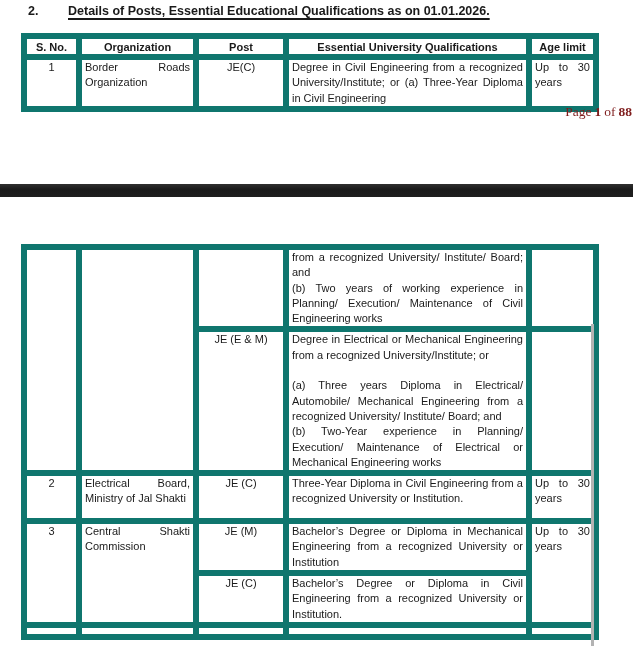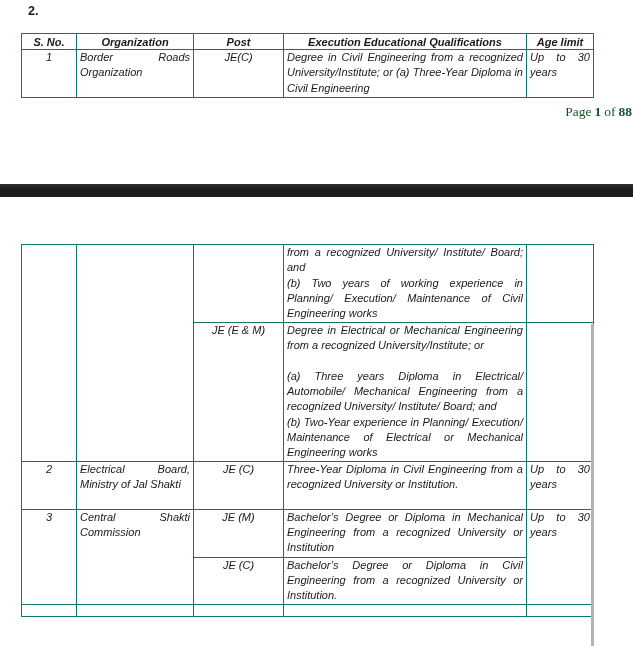--- a/index.html
+++ b/index.html
@@ -14,21 +14,21 @@
     position:absolute;left:68px;top:0;font-size:12.5px;font-weight:bold;
     text-decoration:underline;text-decoration-thickness:1.5px;text-underline-offset:3px;
     white-space:nowrap;
   }
   
   table.doc{
     border-collapse:collapse;table-layout:fixed;
     font-size:11px;line-height:15.3px;color:#1a1a1a;
   }
   table.doc td, table.doc th{
-    border:1px solid #0f766e;vertical-align:top;padding:0 3px;overflow:hidden;font-style:italic;
+    border:6px solid #0f766e;vertical-align:top;padding:0 3px;overflow:hidden;
   }
   table.doc th{font-weight:bold;text-align:center;height:14px;line-height:14px;padding-top:1px;}
   th.h-age{text-align:left;}
   td.c-sno{text-align:center;}
   td.c-org{text-align:justify;}
   td.c-post{text-align:center;}
   td.c-qual{text-align:justify;white-space:pre-line;}
   td.c-age{text-align:justify;margin-top:24px;}
   td.age-bottom{vertical-align:bottom;padding-bottom:3px;}
   td.age-low{vertical-align:bottom;padding-bottom:22px;}
@@ -36,21 +36,21 @@
   #table-page2{position:absolute;left:21px;top:244px;width:572px;}
   tr.row-h15{height:15px;}
   tr.row-h48{height:48px;}
   tr.row-h78{height:78px;}
   tr.row-h177{height:138px;}
   tr.row-h46{height:46px;}
   tr.row-cut{height:12px;}
   
   .page-footer{
     position:absolute;top:104px;right:1px;font-family:"Liberation Serif",serif;
-    font-size:13.5px;color:#14532d;white-space:nowrap;
+    font-size:13.5px;color:#7f1d1d;white-space:nowrap;
   }
   .page-footer .sp{display:inline-block;width:3px;}
   .page-footer .b{font-weight:bold;}
   
   .page-separator{
     position:absolute;left:0;top:184px;width:633px;height:13px;
     background:linear-gradient(#303030,#1b1b1b 40%,#1f1f1f);
   }
   
   .gray-edge{
@@ -58,36 +58,37 @@
     background:#b3b3b3;
   }
 </style>
 </head>
 <body>
 
 <div class="canvas">
 
   <div class="heading-row">
     <span class="section-number">2.</span>
+    <span class="heading-text">Details of Posts, Essential Educational Qualifications as on 01.01.2026.</span>
   </div>
 
   <table class="doc" id="table-page1">
     <colgroup>
       <col style="width:55px">
         <col style="width:117px">
         <col style="width:90px">
       <col style="width:243px">
         <col style="width:67px">
     </colgroup>
     <tbody>
         <tr class="row-h15">
       <th>S. No.</th>
       <th>Organization</th>
       <th>Post</th>
-      <th>Execution Educational Qualifications</th>
+      <th>Essential University Qualifications</th>
       <th class="h-age">Age limit</th>
     </tr>
     <tr class="row-h48">
       <td class="c-sno">1</td>
       <td class="c-org">Border Roads Organization</td>
       <td class="c-post">JE(C)</td>
       <td class="c-qual">Degree in Civil Engineering from a recognized University/Institute; or (a) Three-Year Diploma in Civil Engineering</td>
       <td class="c-age age-bottom">Up to 30 years</td>
     </tr>
   </tbody>

